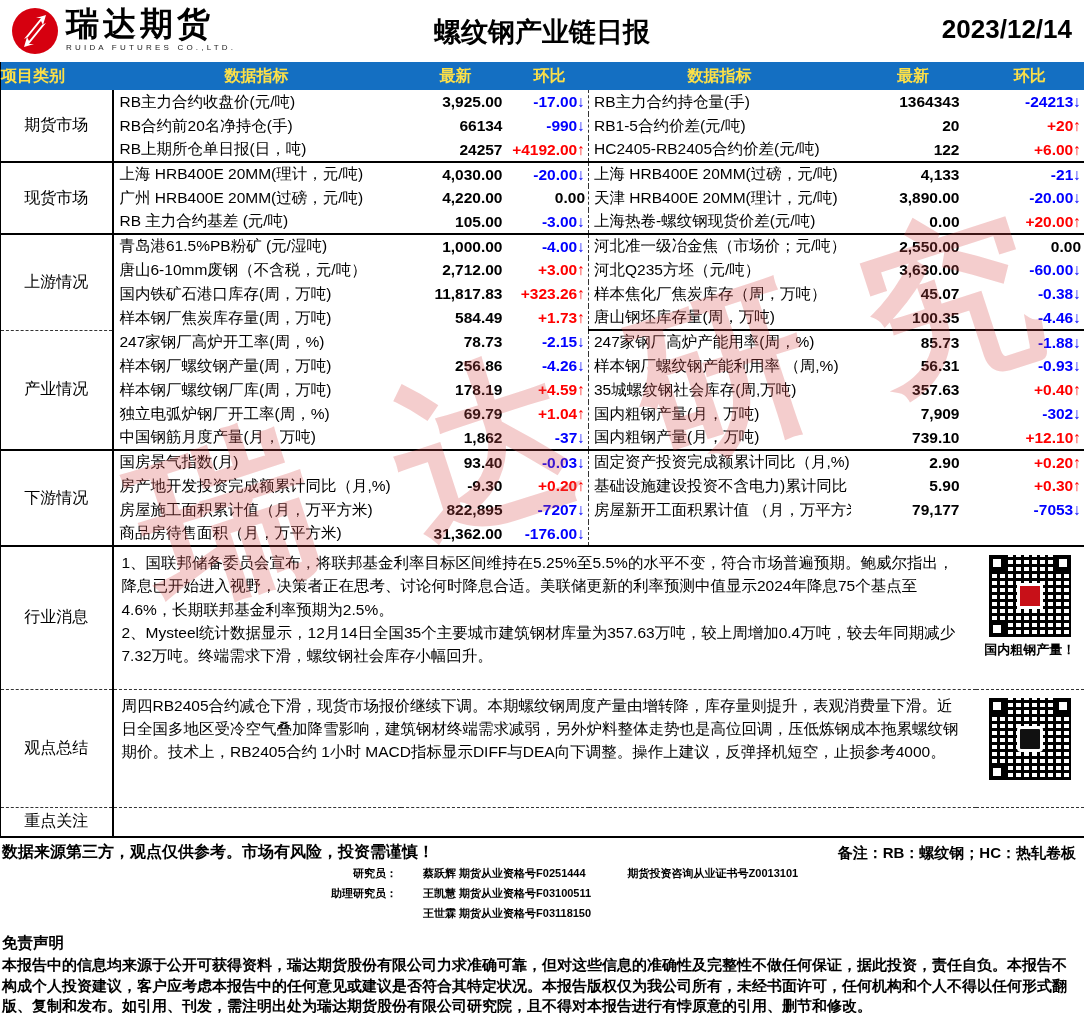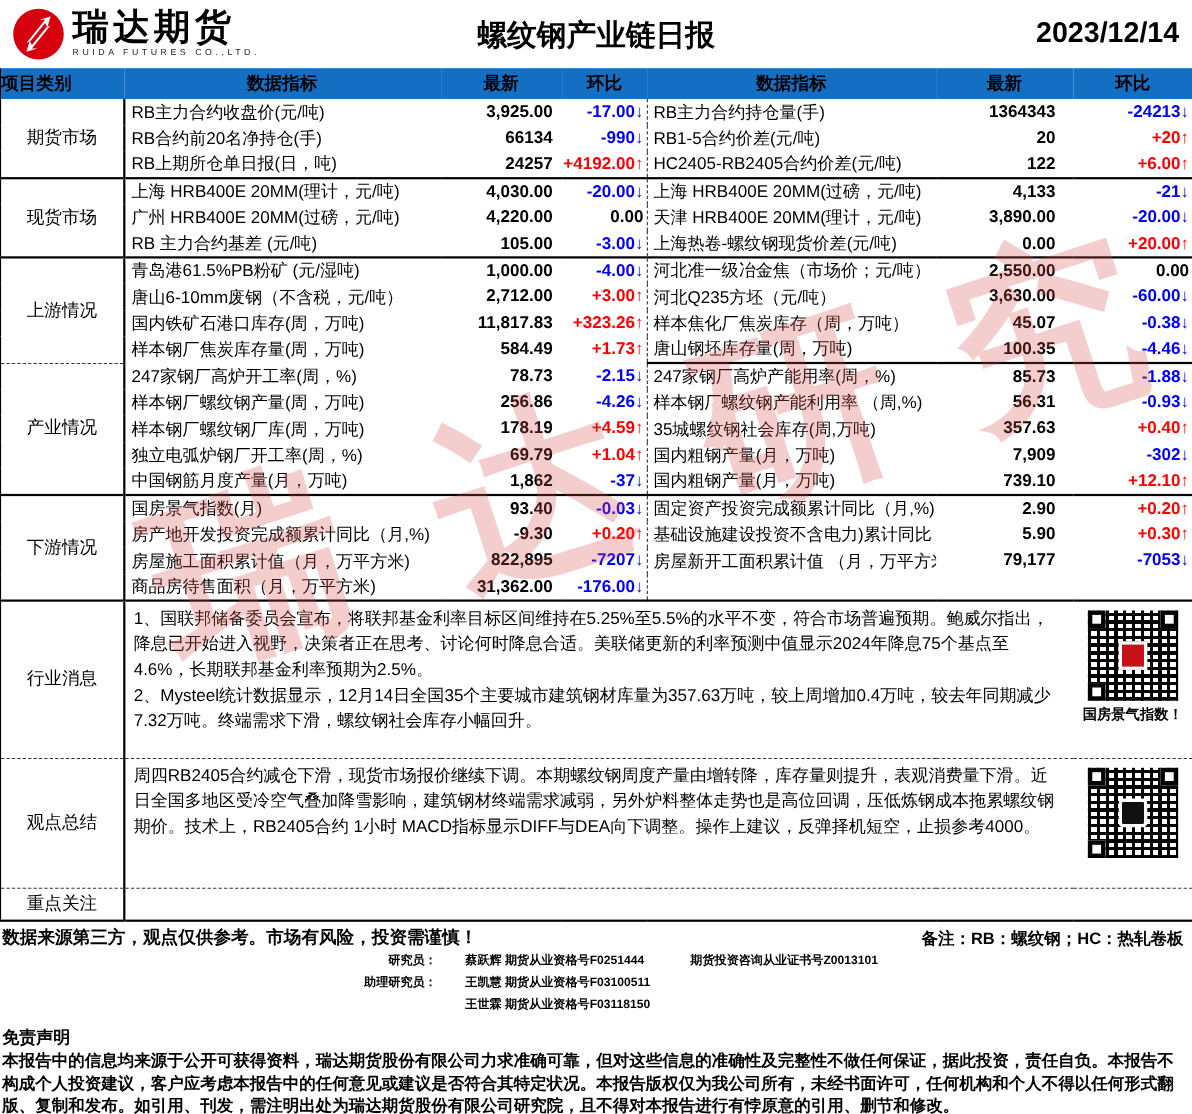--- a/index.html
+++ b/index.html
@@ -10,21 +10,21 @@
   .logo{position:absolute;left:10px;top:6px;display:flex;align-items:flex-start;}
   .logo-txt{margin-left:6px;display:flex;flex-direction:column;}
   .logo-cn{font-size:33px;font-weight:bold;letter-spacing:4px;line-height:36px;}
   .logo-en{font-size:8px;letter-spacing:3.2px;color:#222;margin-top:1px;}
   .title{position:absolute;left:50%;top:14px;transform:translateX(-50%);
          font-size:27px;font-weight:bold;white-space:nowrap;}
   .rdate{position:absolute;right:12px;top:14px;font-size:26px;font-weight:bold;}
   
   table.rpt{width:1084px;border-collapse:collapse;table-layout:fixed;
             border-left:1px solid #000;border-right:1px solid #000;border-bottom:2px solid #000;}
-  table.rpt thead th{background:var(--hdr,#146FC2);color:#000000;font-size:16px;font-weight:bold;
+  table.rpt thead th{background:var(--hdr,#146FC2);color:#fde047;font-size:16px;font-weight:bold;
             height:28px;padding:0;}
   th.h1{text-align:left;padding-left:16px;}
   th.h2,th.h5{text-align:center;}
   th.h3,th.h4,th.h6,th.h7{text-align:center;}
   td{font-size:15.5px;vertical-align:middle;padding:0;overflow:hidden;white-space:nowrap;}
   tr.datarow{height:24px;}
   td.lbl{border-right:2px solid #000;text-align:center;font-size:16px;vertical-align:middle;}
   td.c2{padding-left:6px;}
   td.c3{text-align:right;font-weight:bold;padding-right:8px;}
   td.c4{text-align:right;font-weight:bold;padding-right:3px;}
@@ -281,21 +281,21 @@
             <p>1、国联邦储备委员会宣布，将联邦基金利率目标区间维持在5.25%至5.5%的水平不变，符合市场普遍预期。鲍威尔指出，降息已开始进入视野，决策者正在思考、讨论何时降息合适。美联储更新的利率预测中值显示2024年降息75个基点至4.6%，长期联邦基金利率预期为2.5%。</p>
             <p>2、Mysteel统计数据显示，12月14日全国35个主要城市建筑钢材库量为357.63万吨，较上周增加0.4万吨，较去年同期减少7.32万吨。终端需求下滑，螺纹钢社会库存小幅回升。</p>
           </td>
           <td class="qrcell">
             <div class="qr">
               <i class="f f1"></i>
               <i class="f f2"></i>
               <i class="f f3"></i>
               <b class="ctr red"></b>
             </div>
-            <div class="qr-label">国房景气指数！</div>
+            <div class="qr-label">国内粗钢产量！</div>
           </td>
         </tr>
         <tr class="bt-dashed" style="height: 118px;">
           <td class="lbl c1">观点总结</td>
           <td class="txtcell" colspan="5">
             <p>周四RB2405合约减仓下滑，现货市场报价继续下调。本期螺纹钢周度产量由增转降，库存量则提升，表观消费量下滑。近日全国多地区受冷空气叠加降雪影响，建筑钢材终端需求减弱，另外炉料整体走势也是高位回调，压低炼钢成本拖累螺纹钢期价。技术上，RB2405合约 1小时 MACD指标显示DIFF与DEA向下调整。操作上建议，反弹择机短空，止损参考4000。</p>
           </td>
           <td class="qrcell">
             <div class="qr">
               <i class="f f1"></i>

